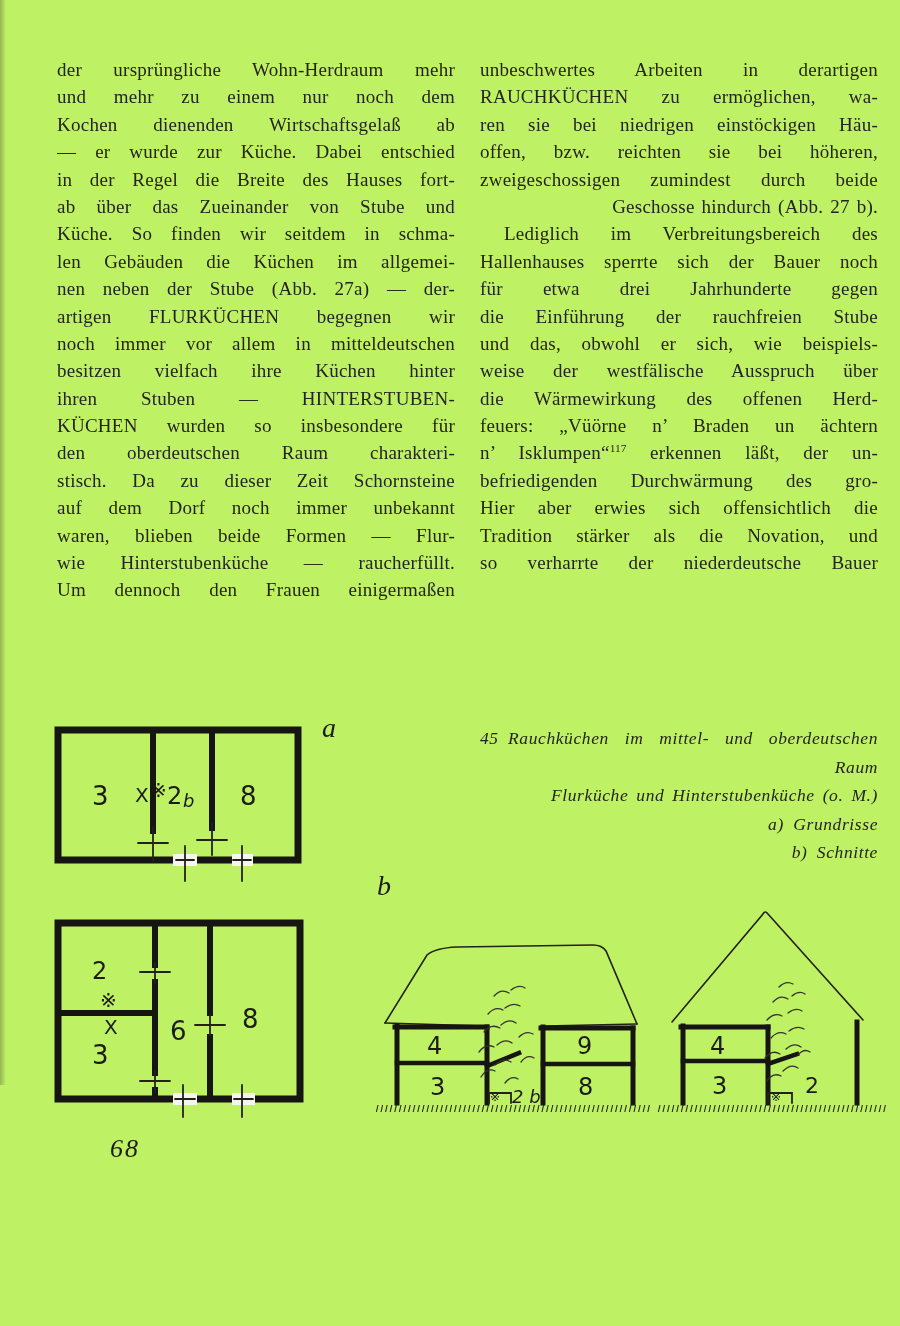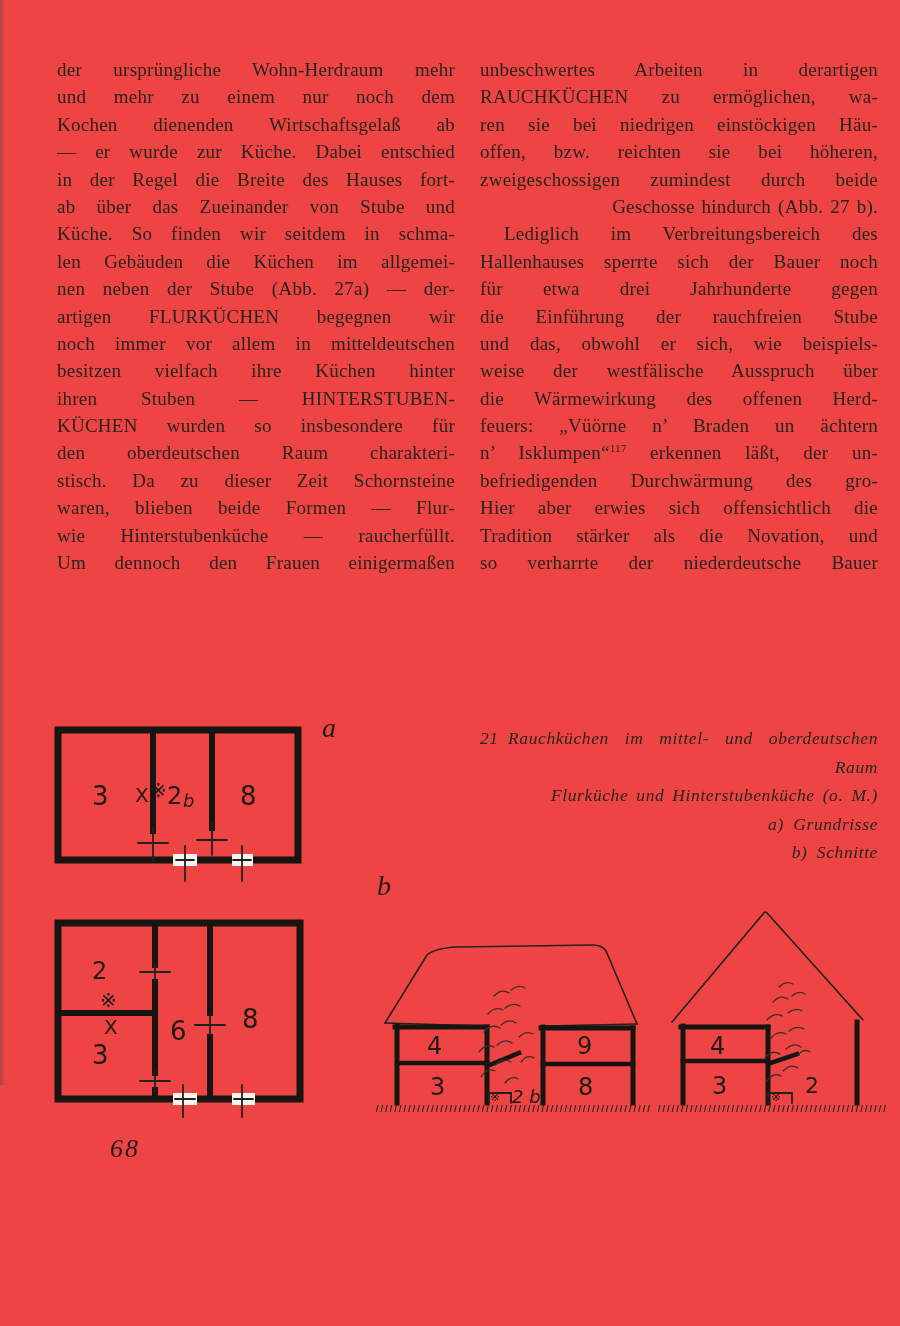--- a/index.html
+++ b/index.html
@@ -1,19 +1,19 @@
 <!DOCTYPE html>
 <html><head>
 <meta charset="utf-8">
 <title>Book page 68</title>
 <style>
   html,body{margin:0;padding:0;background:#e9e7e1;}
   .page{
     position:relative;width:900px;height:1326px;margin:0 auto;
-    background:#ef4444;color:#26231e;
+    background:#bef264;color:#26231e;
     font-family:"Liberation Serif", serif;
     overflow:hidden;
   }
   .scan-edge{
     position:absolute;left:0;top:0;width:6px;height:1085px;
     background:linear-gradient(to right, rgba(70,66,58,.35), rgba(70,66,58,0));
     pointer-events:none;
   }
   
   .col{position:absolute;top:56px;width:398px;}
@@ -89,20 +89,21 @@
       <div class="line">Küche. So finden wir seitdem in schma-</div>
       <div class="line">len Gebäuden die Küchen im allgemei-</div>
       <div class="line">nen neben der Stube (Abb. 27a) — der-</div>
       <div class="line">artigen FLURKÜCHEN begegnen wir</div>
       <div class="line">noch immer vor allem in mitteldeutschen</div>
       <div class="line">besitzen vielfach ihre Küchen hinter</div>
       <div class="line">ihren Stuben — HINTERSTUBEN-</div>
       <div class="line">KÜCHEN wurden so insbesondere für</div>
       <div class="line">den oberdeutschen Raum charakteri-</div>
       <div class="line">stisch. Da zu dieser Zeit Schornsteine</div>
+      <div class="line">auf dem Dorf noch immer unbekannt</div>
       <div class="line">waren, blieben beide Formen — Flur-</div>
       <div class="line">wie Hinterstubenküche — raucherfüllt.</div>
       <div class="line">Um dennoch den Frauen einigermaßen</div>
     </div>
   <div class="col" id="col-right">
       <div class="line">unbeschwertes Arbeiten in derartigen</div>
       <div class="line">RAUCHKÜCHEN zu ermöglichen, wa-</div>
       <div class="line">ren sie bei niedrigen einstöckigen Häu-</div>
       <div class="line">offen, bzw. reichten sie bei höheren,</div>
       <div class="line">zweigeschossigen zumindest durch beide</div>
@@ -382,21 +383,21 @@
         <line x1="207.39999999999984" y1="210" x2="205.79999999999984" y2="217"></line>
         <line x1="211.99999999999983" y1="210" x2="210.39999999999984" y2="217"></line>
         <line x1="216.59999999999982" y1="210" x2="214.99999999999983" y2="217"></line>
         <line x1="221.19999999999982" y1="210" x2="219.59999999999982" y2="217"></line>
         <line x1="225.7999999999998" y1="210" x2="224.19999999999982" y2="217"></line>
         <line x1="230.3999999999998" y1="210" x2="228.7999999999998" y2="217"></line>
       </g>
   </svg>
 
   <div id="caption">
-      <div class="line cap-line">21 Rauchküchen im mittel- und oberdeutschen</div>
+      <div class="line cap-line">45 Rauchküchen im mittel- und oberdeutschen</div>
       <div class="line cap-line no-j">Raum</div>
       <div class="line cap-line no-j">Flurküche und Hinterstubenküche (o. M.)</div>
       <div class="line cap-line no-j">a) Grundrisse</div>
       <div class="line cap-line no-j">b) Schnitte</div>
     </div>
 
   <div id="page-number">68</div>
 </div>
 
 </body></html>

